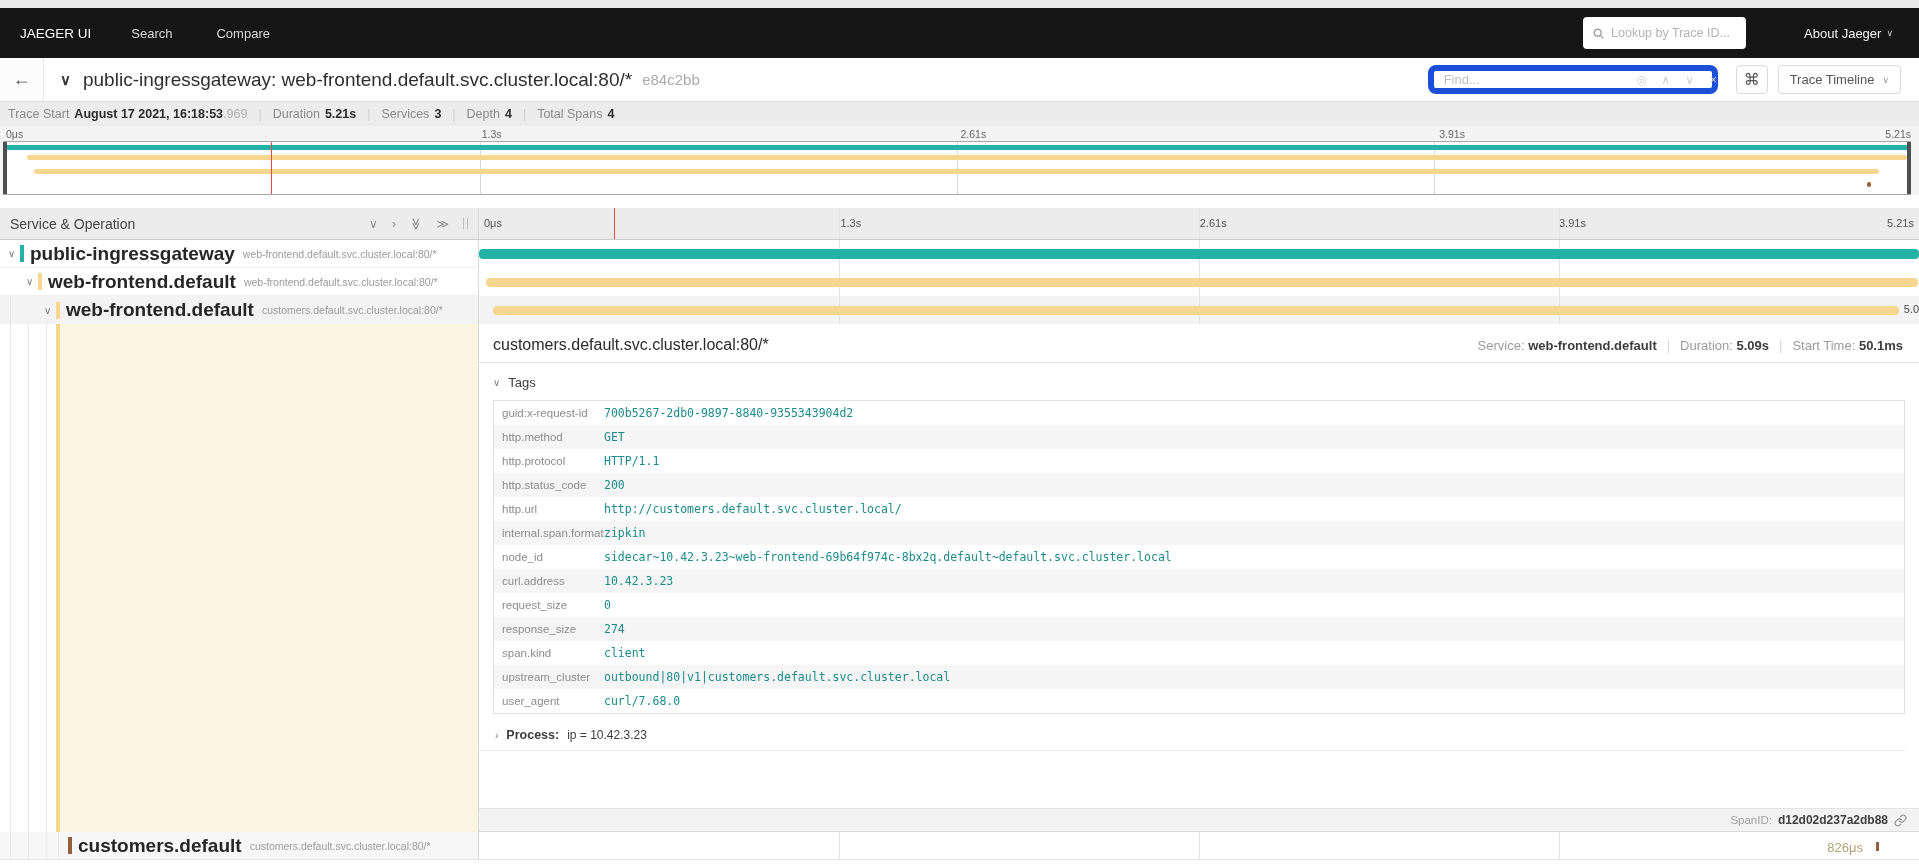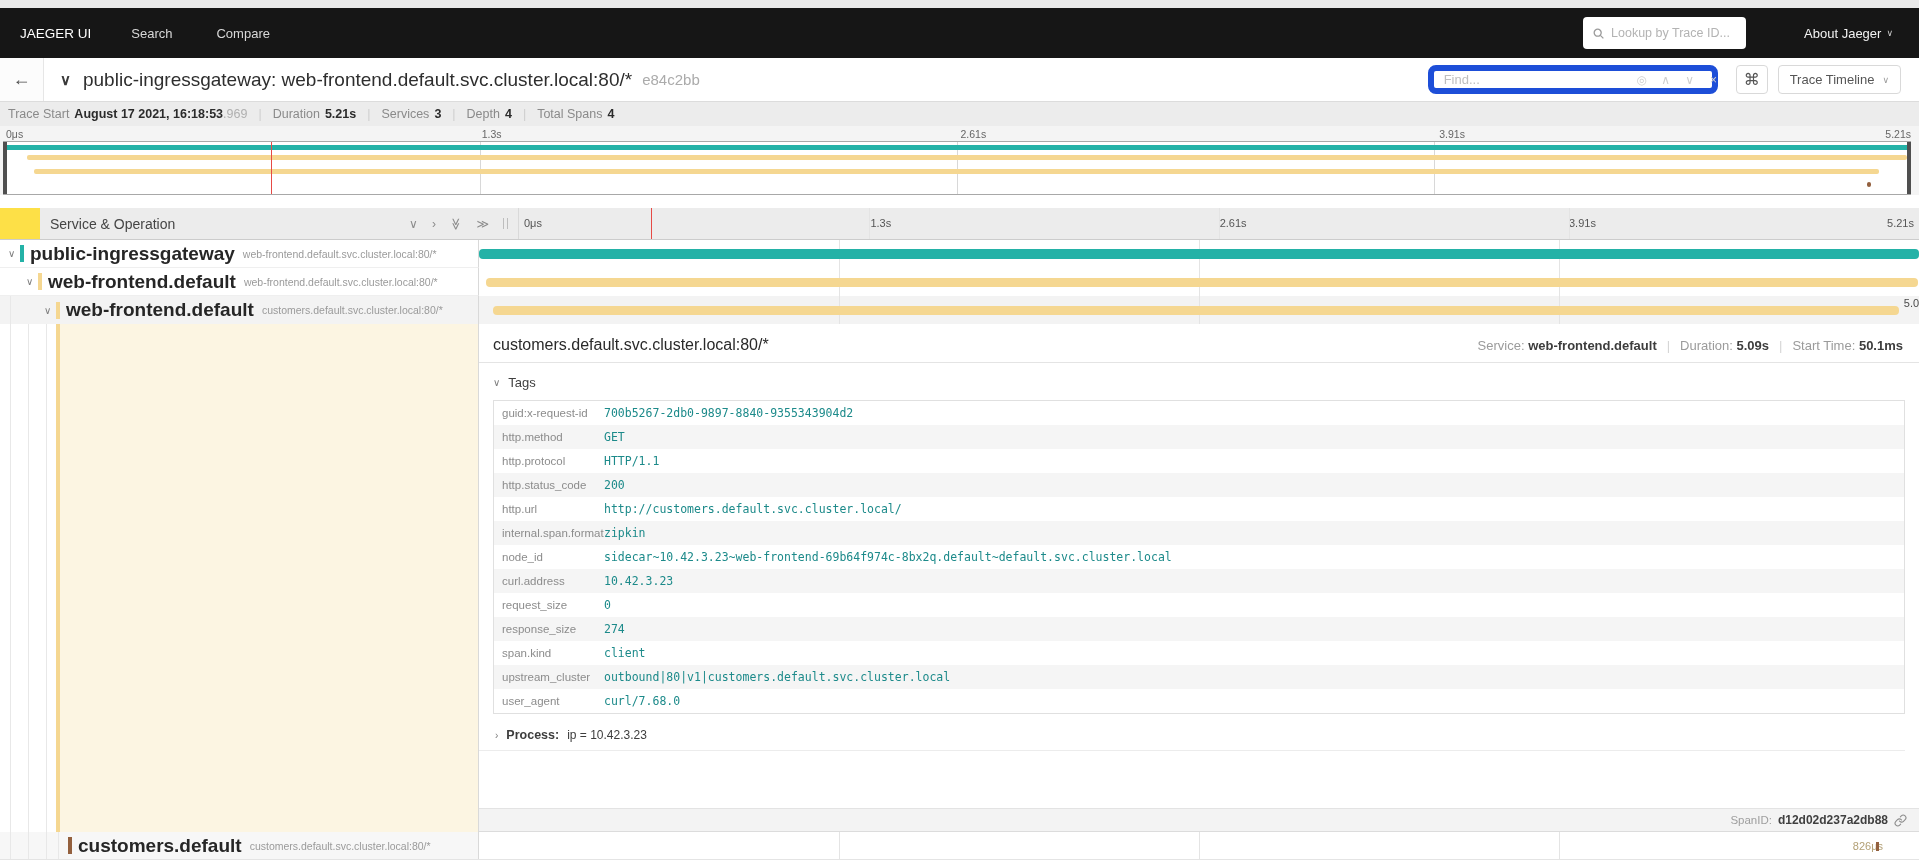--- a/index.html
+++ b/index.html
@@ -60,21 +60,21 @@
   .mm-cursor { position:absolute; top:0; bottom:0; width:1px; background:#e64a45; }
 
   .gap-row { height:13px; background:#fff; }
 
   
   .cols { display:flex; }
   .lcol { width:479px; border-right:1px solid #d9d9d9; position:relative; flex:none; }
   .rcol { flex:1; position:relative; overflow:hidden; }
   .gl { position:absolute; top:0; bottom:0; width:1px; background:#e4e4e4; }
 
-  #grid-header { height:32px; border-bottom:1px solid #cccccc; background:#fde047;padding-left:40px; }
+  #grid-header { height:32px; border-bottom:1px solid #cccccc; background:#fde047; }
   #grid-header .lcol { display:flex; align-items:center; padding:0 10px; background:#ececec; }
   .soh-title { font-size:14px; color:#454545; flex:1; }
   .soh-icons { display:flex; align-items:center; gap:14px; color:#8c8c8c; font-size:12px; margin-right:14px; }
   .soh-icons span { cursor:pointer; }
   .rot90 { display:inline-block; transform:rotate(90deg); }
   .drag-handle { width:5px; height:11px; border-left:1px solid #bdbdbd; border-right:1px solid #bdbdbd; }
   #grid-header .rcol { background:#ececec; }
   .tick { position:absolute; top:9px; font-size:11px; color:#555; }
   .cursor-line { position:absolute; top:0; bottom:0; width:1px; background:#e64a45; }
 
@@ -82,21 +82,21 @@
   .span-row .lcol { display:flex; align-items:center; background:#fff; }
   .span-row.r1 .lcol, .span-row.r2 .lcol { border-bottom:1px solid #efefef; }
   .span-row.sel .lcol, .span-row.sel .rcol { background:#f3f3f3; }
   .row-chev { font-size:10px; color:#7d7d7d; width:12px; cursor:pointer; flex:none; }
   .accent { width:4px; height:17px; margin-right:6px; flex:none; }
   .svc-name { font-size:19px; font-weight:600; color:#262626; white-space:nowrap; }
   .op-name { font-size:10.5px; color:#9a9a9a; margin-left:8px; white-space:nowrap; }
   .bar { position:absolute; top:10px; height:9px; border-radius:4px; }
   .bar.teal { top:9px; height:10px; background:#24b2a7; }
   .bar.tan { background:#f5d791; }
-  .bar-end-label { position:absolute; top:1px; font-size:11px; color:#4a4a4a; }
+  .bar-end-label { position:absolute; top:7px; font-size:11px; color:#4a4a4a; }
 
   .guide { position:absolute; top:0; bottom:0; width:1px; background:#e8e8e8; }
 
   
   #detail { height:508px; }
   #detail .lcol { background:#fff; }
   .detail-accent { position:absolute; left:56px; top:0; bottom:0; width:4px; background:#f5d791; }
   .detail-beige { position:absolute; left:60px; right:0; top:0; bottom:0; background:#fcf5e2; }
   #detail .rcol { background:#fff; display:flex; flex-direction:column; padding:6px 0 0 0; }
   .d-head { display:flex; align-items:baseline; padding:6px 14px 8px 14px; border-bottom:1px solid #e4e4e4; }
@@ -122,21 +122,21 @@
     display:flex; align-items:center; justify-content:flex-end; gap:6px; padding-right:12px; }
   .spanid-label { font-size:11.5px; color:#9e9e9e; }
   .spanid-val { font-size:12px; color:#3f3f3f; font-weight:600; }
   .link-icon { cursor:pointer; display:flex; align-items:center; }
 
   
   #last-row { height:28px; border-bottom:1px solid #e4e4e4; }
   #last-row .lcol { background:#f7f7f7; display:flex; align-items:center; }
   #last-row .rcol { background:#fff; }
   .tick-bar { position:absolute; top:10px; right:40px; width:3px; height:9px; background:#93603e; }
-  .dur-label { position:absolute; top:8px; right:36px; font-size:11px; color:#b3a076;padding-left:8px; }
+  .dur-label { position:absolute; top:8px; right:56px; font-size:13px; color:#b3a076;padding-left:8px; }
 </style>
 </head>
 <body>
 
 <div id="topstrip"></div>
 
 <div id="navbar">
   <span class="brand">JAEGER UI</span>
   <span class="nav-item">Search</span>
   <span class="nav-item">Compare</span>

